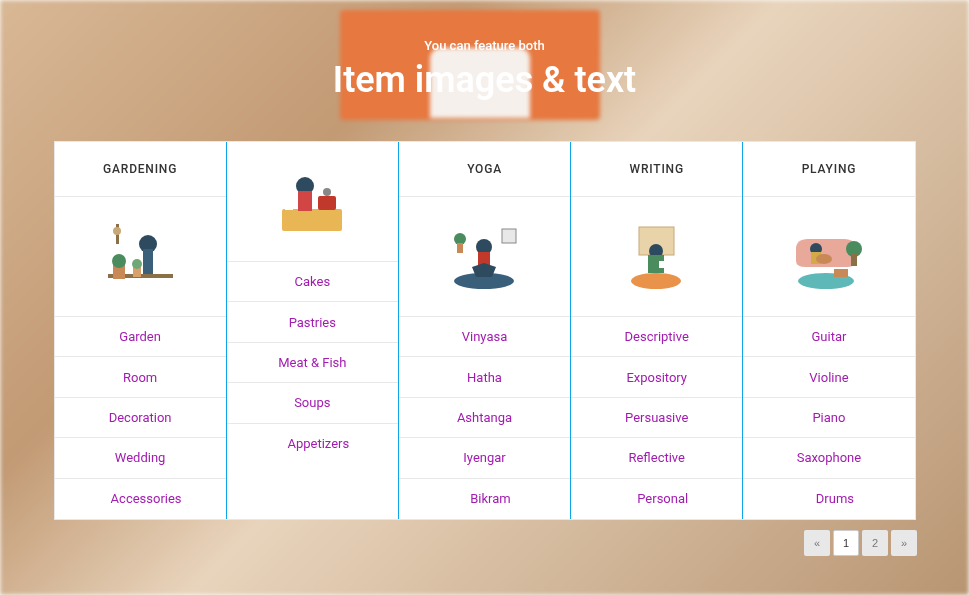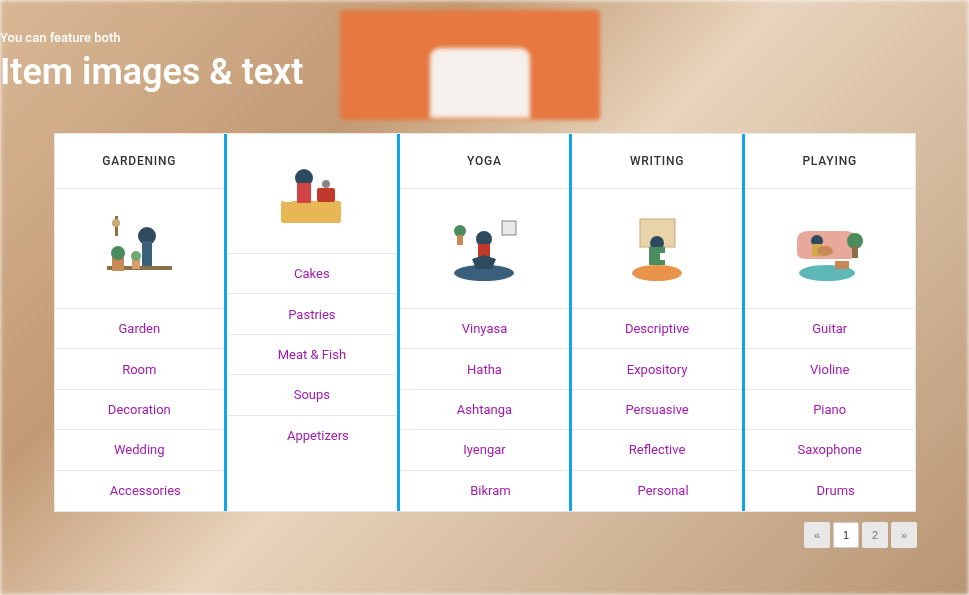--- a/index.html
+++ b/index.html
@@ -31,22 +31,22 @@
       position: absolute;
       top: 48px;
       left: 430px;
       width: 100px;
       height: 70px;
       background: #f5f0eb;
       border-radius: 10px 10px 0 0;
     }
     .header {
       position: relative;
-      text-align: left;
-      padding-top: 30px;
+      text-align: center;
+      padding-top: 38px;
     }
     .subtitle {
       color: #fff;
       font-size: 13px;
       margin-bottom: 6px;
       font-weight: 500;
     }
     .title {
       color: #fff;
       font-size: 36px;
@@ -55,21 +55,21 @@
     .grid {
       position: relative;
       margin: 40px auto 0;
       width: 862px;
       background: #fff;
       border: 1px solid #e8e8e8;
       display: flex;
     }
     .col {
       flex: 1;
-      border-right: 3px solid #0ea5e9;
+      border-right: 1px solid #0ea5e9;
       display: flex;
       flex-direction: column;
     }
     .col:last-child { border-right: none; }
     .col-header {
       height: 55px;
       display: flex;
       align-items: center;
       justify-content: center;
       font-size: 12px;

